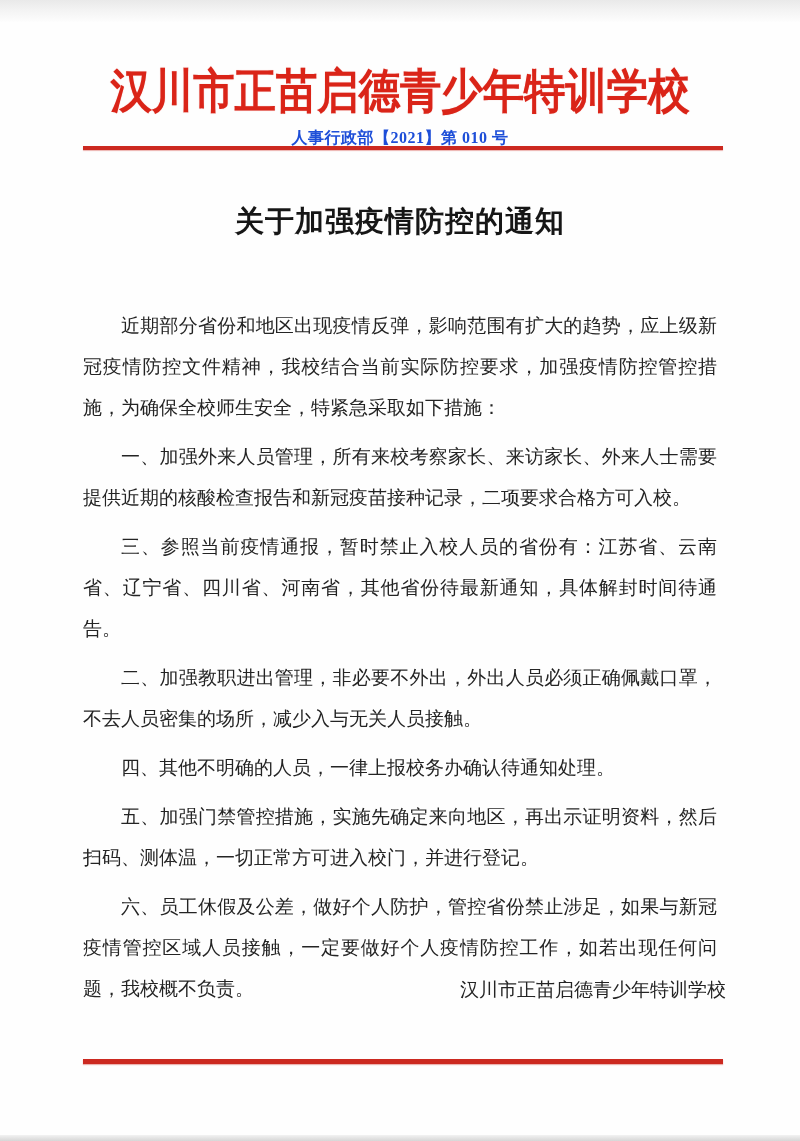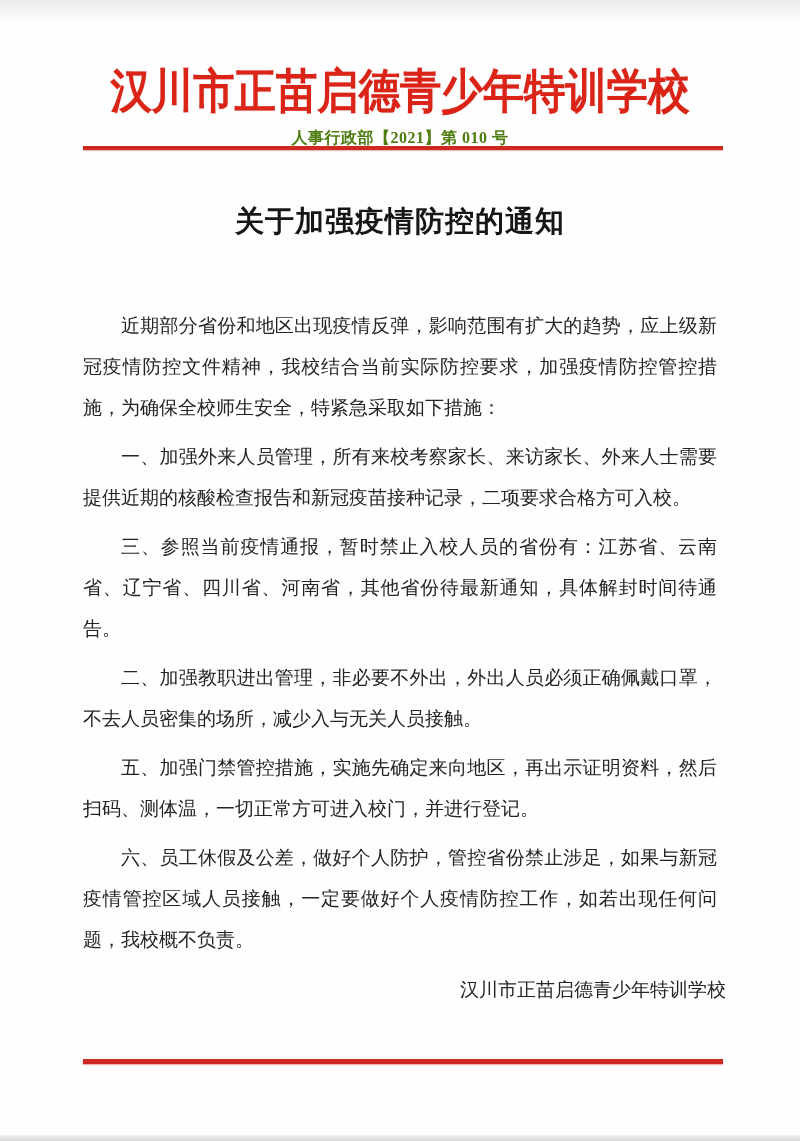--- a/index.html
+++ b/index.html
@@ -31,21 +31,21 @@
     font-size: 47px; line-height: 54px; font-weight: bold;
     color: #da2418;
     white-space: nowrap;
     transform: scaleX(0.88);
     transform-origin: 50% 50%;
     text-shadow: 0 0 1px rgba(218, 36, 24, 0.4);
   }
   .doc-number {
     position: absolute; top: 128px; left: 0; width: 100%;
     text-align: center;
-    font-size: 16px; font-weight: bold; color: #4d7c0f;
+    font-size: 16px; font-weight: bold; color: #1d4ed8;
     letter-spacing: 0.5px;
   }
   .divider {
     position: absolute; left: 83px; width: 640px; height: 4px;
     background: #cc2920;
     box-shadow: 0 1px 1px rgba(204, 41, 32, 0.35);
   }
   .divider-top { top: 146px; }
   .divider-bottom { top: 1059px; height: 5px; }
   .doc-title {
@@ -81,20 +81,21 @@
 
   <div class="divider divider-top"></div>
 
   <div class="doc-title">关于加强疫情防控的通知</div>
 
   <div class="doc-body">
     <p>近期部分省份和地区出现疫情反弹，影响范围有扩大的趋势，应上级新冠疫情防控文件精神，我校结合当前实际防控要求，加强疫情防控管控措施，为确保全校师生安全，特紧急采取如下措施：</p>
     <p>一、加强外来人员管理，所有来校考察家长、来访家长、外来人士需要提供近期的核酸检查报告和新冠疫苗接种记录，二项要求合格方可入校。</p>
     <p>三、参照当前疫情通报，暂时禁止入校人员的省份有：江苏省、云南省、辽宁省、四川省、河南省，其他省份待最新通知，具体解封时间待通告。</p>
     <p>二、加强教职进出管理，非必要不外出，外出人员必须正确佩戴口罩，不去人员密集的场所，减少入与无关人员接触。</p>
+    <p>四、其他不明确的人员，一律上报校务办确认待通知处理。</p>
     <p>五、加强门禁管控措施，实施先确定来向地区，再出示证明资料，然后扫码、测体温，一切正常方可进入校门，并进行登记。</p>
     <p>六、员工休假及公差，做好个人防护，管控省份禁止涉足，如果与新冠疫情管控区域人员接触，一定要做好个人疫情防控工作，如若出现任何问题，我校概不负责。</p>
   </div>
 
   <div class="signature-block">
     <div class="sig-name">汉川市正苗启德青少年特训学校</div>
   </div>
 
   <div class="divider divider-bottom"></div>
   <div class="scan-edge-bottom"></div>

